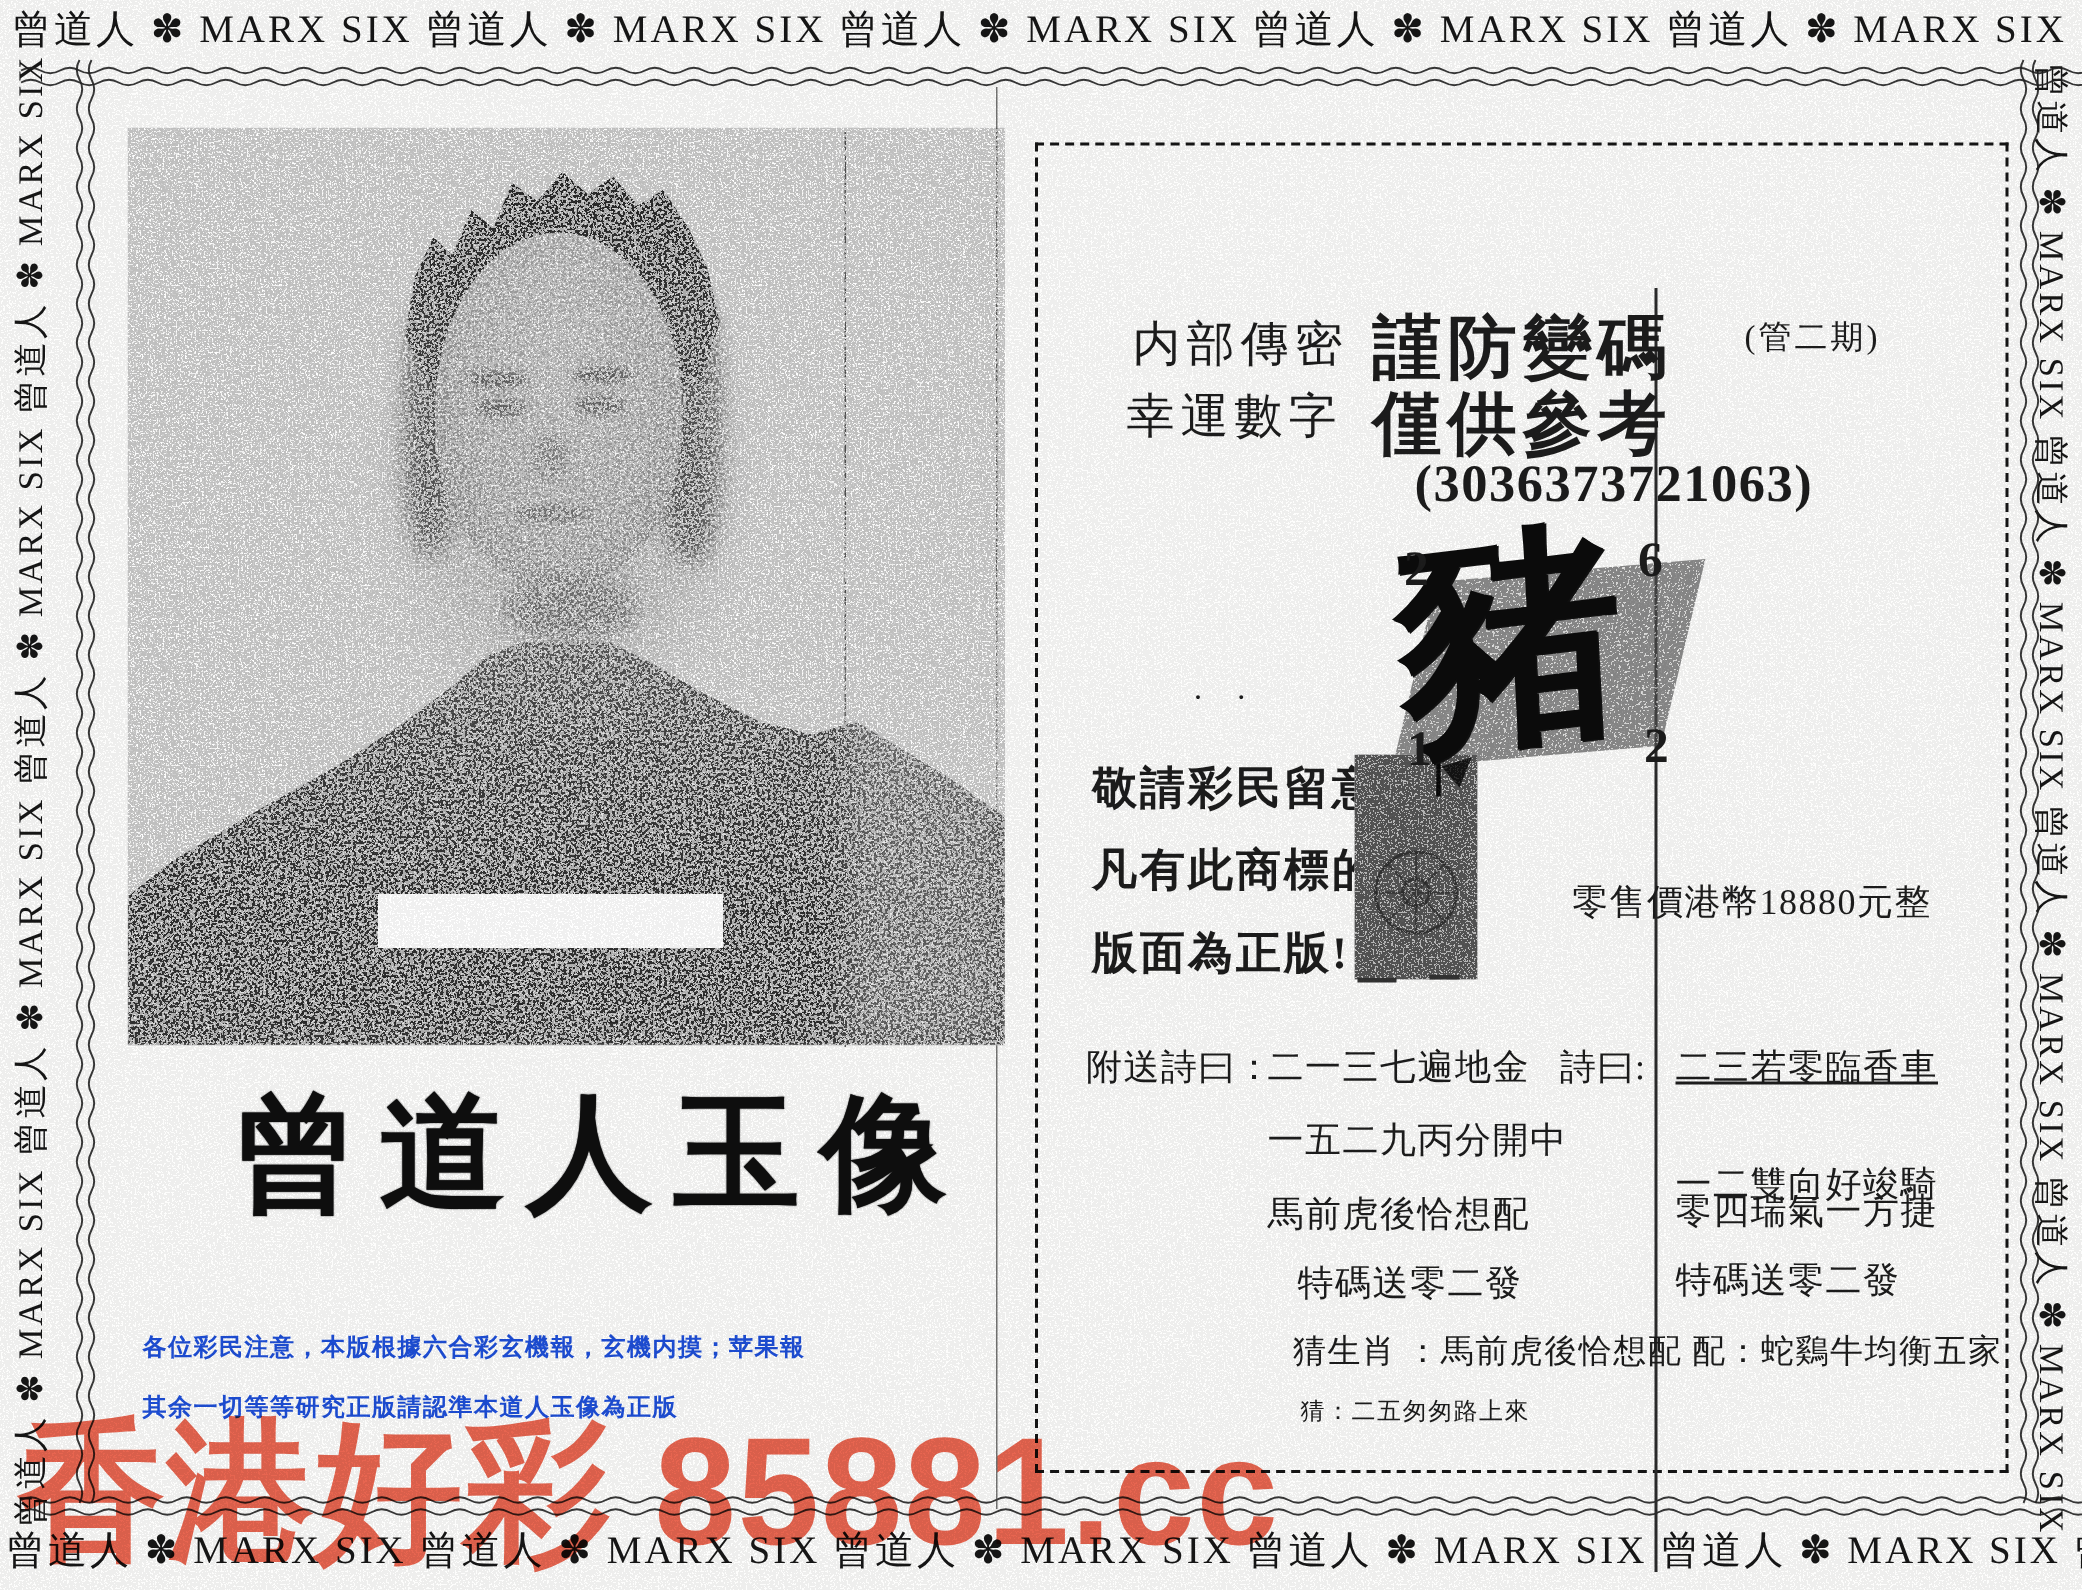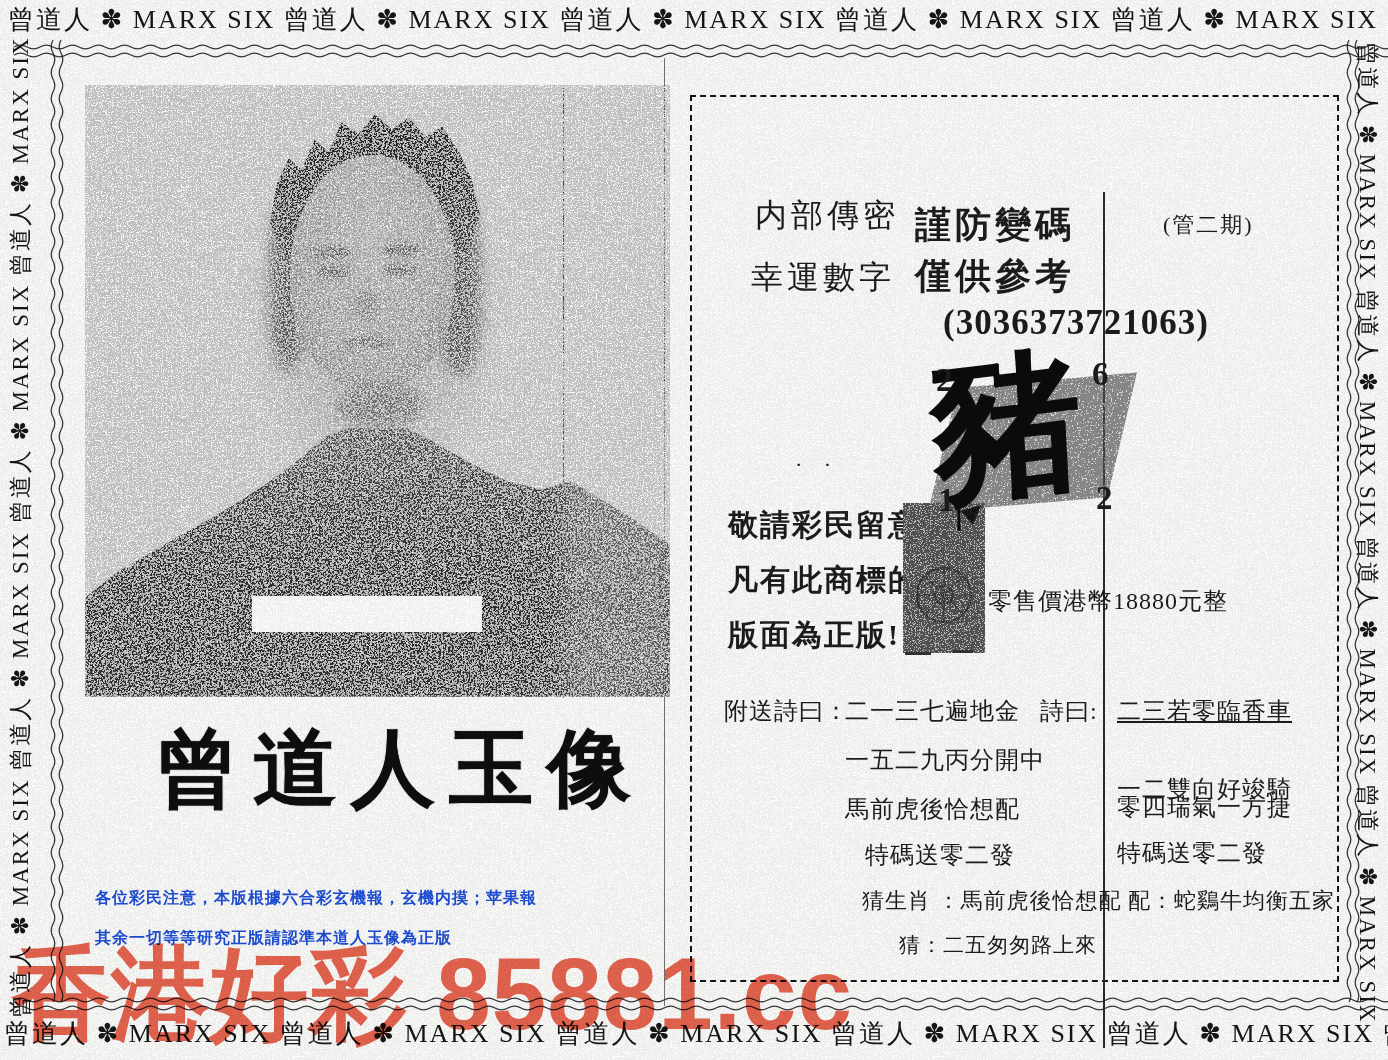--- a/index.html
+++ b/index.html
@@ -45,21 +45,21 @@
   .overlay{left:0;top:0;width:100%;height:100%;pointer-events:none;}
   .grain-white{mix-blend-mode:screen;opacity:.85;}
   .grain-dark{mix-blend-mode:multiply;opacity:.2;}
   
   #title{left:150px;top:712px;width:500px;text-align:center;font-size:84px;font-weight:bold;
      letter-spacing:14px;color:#0e0e0e;z-index:3;text-shadow:0 0 1px #000;}
   .note{left:95px;width:600px;font-size:16px;letter-spacing:1px;z-index:3;color:#1d4ed8;font-weight:bold;}
   
   .rp{z-index:3;color:#1c1c1c;}
   .hdr{font-size:32px;letter-spacing:4px;}
-  .hdr-b{font-size:36px;font-weight:bold;letter-spacing:4px;}
+  .hdr-b{font-size:46px;font-weight:bold;letter-spacing:4px;}
   #serial{font-size:35px;letter-spacing:1px;font-weight:bold;}
   #zodiac-char{font-size:152px;font-weight:900;transform:rotate(-7deg) skewX(-4deg);
      color:#0b0b0b;line-height:1;z-index:4;text-shadow:1px 1px 0 #111;}
   #zodiac-bg{left:945px;top:380px;width:175px;height:125px;background:#cccccc;
      transform:skewX(-18deg) rotate(-5deg);opacity:.65;z-index:3;}
   .znum{font-size:33px;font-weight:bold;z-index:5;}
   .notice{font-size:30px;letter-spacing:2px;font-weight:bold;}
   #stamp{left:903px;top:503px;width:82px;height:150px;background:#bdbdbd;z-index:3;overflow:hidden;}
   #price{font-size:24px;letter-spacing:1px;}
   .poem{font-size:24px;letter-spacing:1px;}
@@ -140,21 +140,21 @@
       </svg>
     <svg class="abs overlay grain-dark" viewBox="0 0 585 612" preserveAspectRatio="none">
         <rect width="585" height="612" filter="url(#dotsDark)"></rect>
       </svg>
   </div>
 
   <div id="title" class="abs">曾道人玉像</div>
   <div class="abs note" style="top:888px;">各位彩民注意，本版根據六合彩玄機報，玄機内摸；苹果報</div>
   <div class="abs note" style="top:928px;">其余一切等等研究正版請認準本道人玉像為正版</div>
 
-  <div class="abs rp hdr" style="left:755px;top:194px;">内部傳密</div>
+  <div class="abs rp hdr" style="left:755px;top:208px;">内部傳密</div>
   <div class="abs rp hdr-b" style="left:915px;top:201px;">謹防變碼</div>
   <div class="abs rp hdr" style="left:751px;top:256px;">幸運數字</div>
   <div class="abs rp hdr-b" style="left:915px;top:252px;">僅供參考</div>
   <div class="abs rp hdr" style="left:1163px;top:210px;font-size:22px;letter-spacing:2px;">(管二期)</div>
   <div id="serial" class="abs rp" style="left:943px;top:303px;">(3036373721063)</div>
 
   <div id="zodiac-bg" class="abs">
     <svg class="abs overlay" viewBox="0 0 175 125" preserveAspectRatio="none" style="opacity:.6">
         <rect width="175" height="125" filter="url(#dotsDark)"></rect>
       </svg>
@@ -181,34 +181,34 @@
       </g>
       <polygon points="58,8 78,2 70,22" fill="#111" opacity=".85"></polygon>
       <line x1="56" y1="0" x2="56" y2="28" stroke="#111" stroke-width="3"></line>
     </svg>
     <svg class="abs overlay" viewBox="0 0 82 150" preserveAspectRatio="none" style="opacity:.55">
         <rect width="82" height="150" filter="url(#dotsDark)"></rect>
       </svg>
   </div>
   <div class="abs dash" style="left:905px;top:652px;width:26px;"></div>
   <div class="abs dash" style="left:953px;top:650px;width:20px;"></div>
-  <div id="price" class="abs rp" style="left:988px;top:585px;">零售價港幣18880元整</div>
+  <div id="price" class="abs rp" style="left:1048px;top:585px;">零售價港幣18880元整</div>
 
   <div class="abs rp poem" style="left:724px;top:695px;">附送詩曰：</div>
   <div class="abs rp poem" style="left:845px;top:695px;">二一三七遍地金</div>
   <div class="abs rp poem" style="left:845px;top:744px;">一五二九丙分開中</div>
   <div class="abs rp poem" style="left:845px;top:793px;">馬前虎後恰想配</div>
   <div class="abs rp poem" style="left:865px;top:839px;">特碼送零二發</div>
   <div class="abs rp poem" style="left:1040px;top:695px;">詩曰:</div>
   <div class="abs rp poem" style="left:1117px;top:695px;text-decoration:underline;">二三若零臨香車</div>
   <div class="abs rp poem" style="left:1117px;top:744px;margin-top:29px;">一二雙向好竣騎</div>
   <div class="abs rp poem" style="left:1117px;top:791px;">零四瑞氣一方捷</div>
   <div class="abs rp poem" style="left:1117px;top:837px;">特碼送零二發</div>
 
   <div class="abs rp guess" style="left:862px;top:886px;">猜生肖 ：馬前虎後恰想配 配：蛇鷄牛均衡五家</div>
-  <div class="abs rp guess" style="left:899px;top:931px;font-size:21px;">猜：二五匆匆路上來</div>
+  <div class="abs rp guess" style="left:867px;top:931px;font-size:16px;">猜：二五匆匆路上來</div>
 
   <div id="watermark" class="abs">香港好彩 85881.cc</div>
 
   <svg id="page-noise" class="abs overlay" viewBox="0 0 1388 1060" preserveAspectRatio="none">
       <rect width="1388" height="1060" filter="url(#dotsDark)"></rect>
     </svg>
 </div>
 
 </body></html>

